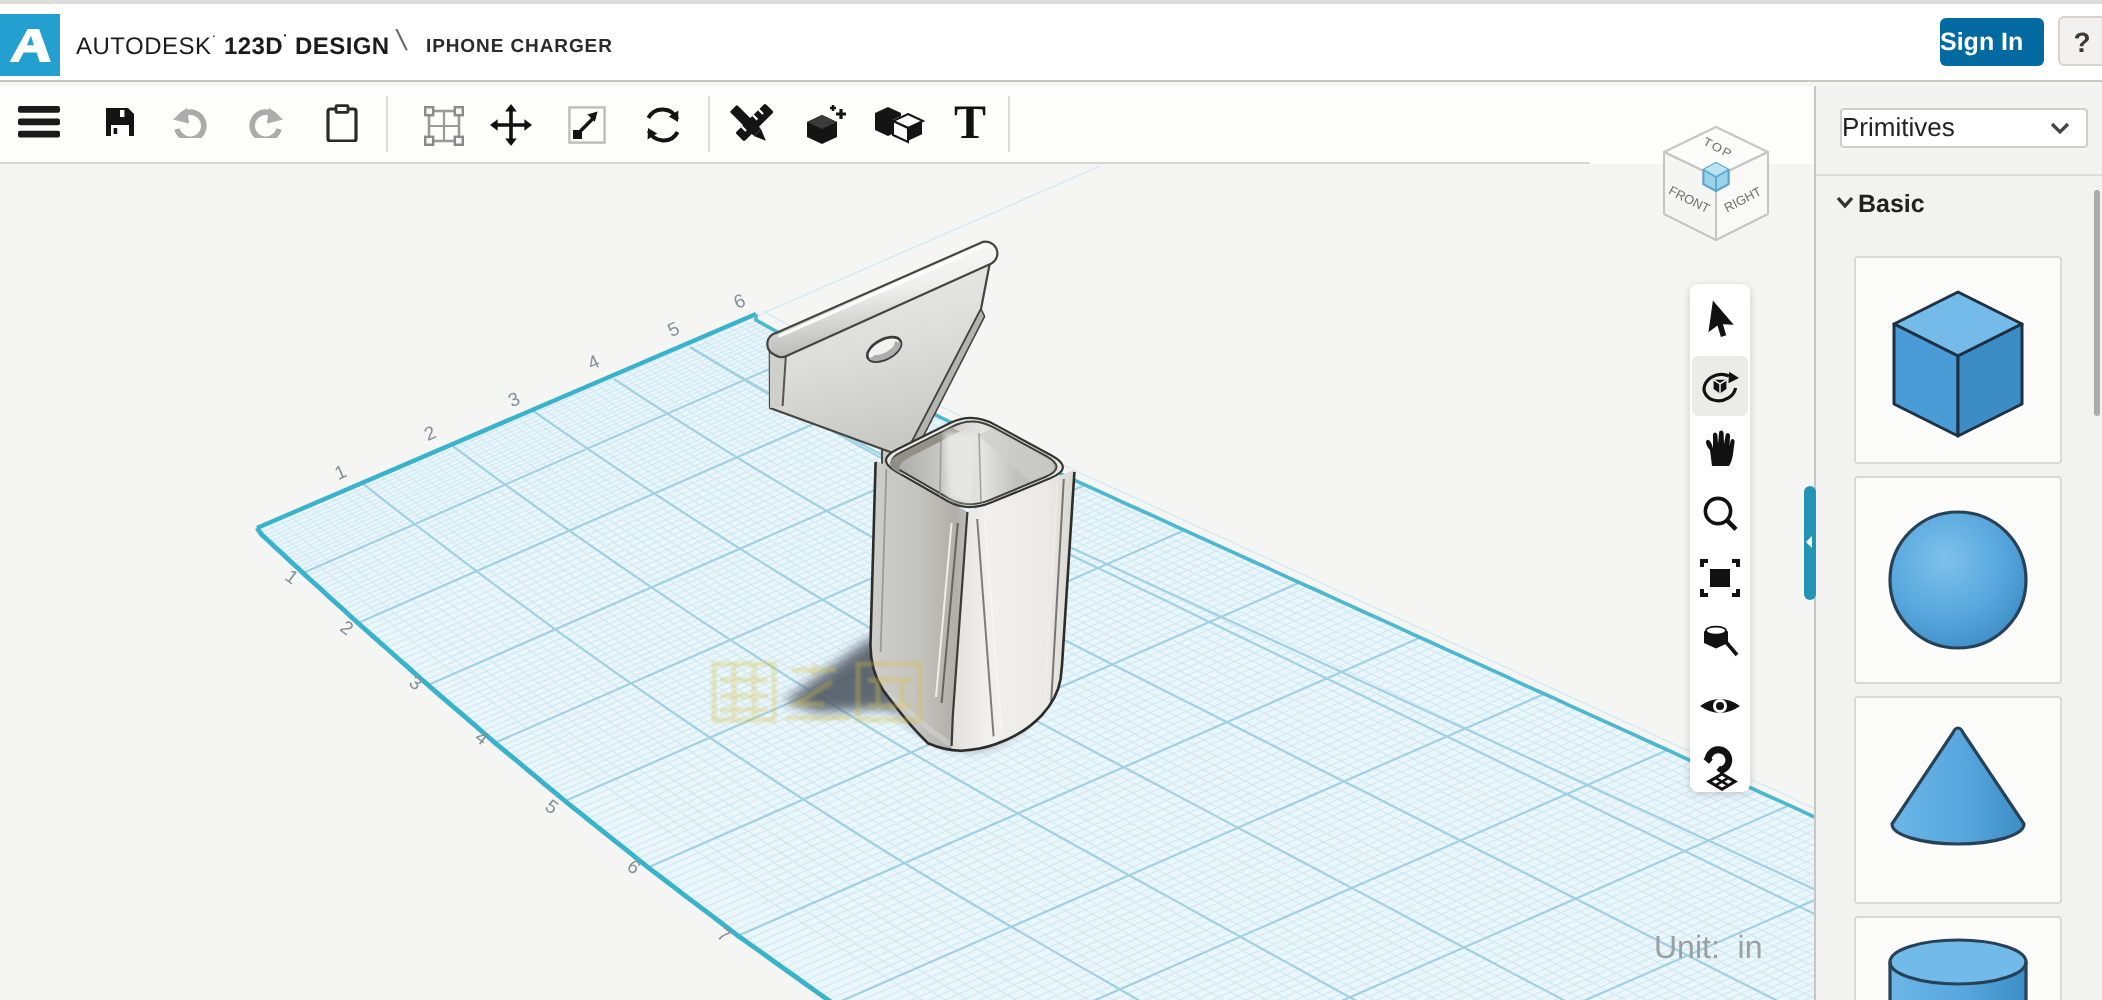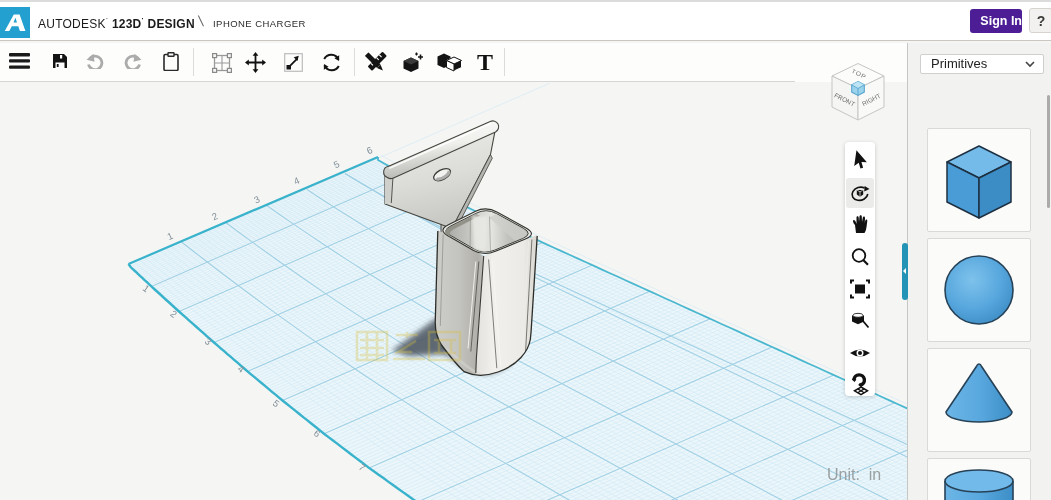--- a/index.html
+++ b/index.html
@@ -1,28 +1,28 @@
 <!DOCTYPE html>
 <html><head><meta charset="utf-8"><style>
 *{margin:0;padding:0;box-sizing:border-box}
 body{width:1051px;height:500px;overflow:hidden;font-family:"Liberation Sans",sans-serif;background:#f5f5f3;position:relative}
 #header{position:absolute;left:0;top:0;width:1051px;height:41px;background:#fff;z-index:6;border-top:2px solid #dcdcdc;border-bottom:1px solid #cbc6c2}
 #logo{position:absolute;left:0;top:5px;width:30px;height:31px;background:#239fd0}
 #title{position:absolute;left:38px;top:13px;font-size:12px;color:#1b1b1b;letter-spacing:.25px;white-space:nowrap}
 #title b{letter-spacing:.2px}
-#crumb{position:absolute;left:213px;top:16px;font-size:9.5px;font-weight:normal;color:#2b2b2b;letter-spacing:.45px}
+#crumb{position:absolute;left:213px;top:16px;font-size:9.5px;font-weight:bold;color:#2b2b2b;letter-spacing:.45px}
 #slash{position:absolute;left:199px;top:11px;font-size:14.5px;color:#666;transform:skewX(12deg)}
-#signin{position:absolute;left:970px;top:7px;width:52px;height:24px;background:#4c1d95;border-radius:3px;color:#fff;font-weight:bold;font-size:12.5px;text-align:right;line-height:24px}
+#signin{position:absolute;left:970px;top:7px;width:52px;height:24px;background:#0369a1;border-radius:3px;color:#fff;font-weight:bold;font-size:12.5px;text-align:left;line-height:24px}
 #helpb{position:absolute;left:1029px;top:6px;width:24px;height:25px;background:#f3f1ef;border:1px solid #d7d3cf;border-radius:3px;color:#3a3a3a;font-weight:bold;font-size:14px;text-align:center;line-height:24px}
 #toolbar{position:absolute;left:0;top:43px;width:907px;height:39px;background:#fdfdfc;z-index:2}
 #tbline{position:absolute;left:0;top:81px;width:795px;height:1px;background:#d6d6d4;z-index:3}
 .sep{position:absolute;top:5px;width:1px;height:28px;background:#dcdcda}
 #canvas{position:absolute;left:0;top:83px;width:907px;height:417px;background:#f5f5f3;overflow:hidden}
 #rpanel{position:absolute;left:907px;top:43px;width:144px;height:457px;background:#f2f2f0;border-left:1px solid #c6c6c4;z-index:3}
-#dropdown{position:absolute;left:12px;top:11px;width:124px;height:20px;background:#fff;border:1px solid #cfcfcd;border-radius:2px;font-size:13px;color:#222;line-height:18px;padding-left:10px}
+#dropdown{position:absolute;left:12px;top:11px;width:124px;height:20px;background:#fff;border:1px solid #cfcfcd;border-radius:2px;font-size:13px;color:#222;line-height:18px;padding-left:0}
 #dropdown svg{position:absolute;right:8px;top:6px}
 #basicrow{position:absolute;left:0px;top:44px;width:144px;height:26px;border-top:1px solid #dedddb}
 #basicrow .chev{position:absolute;left:10px;top:10px}
 #basicrow .lbl{position:absolute;left:21px;top:7px;font-size:12.5px;font-weight:bold;color:#222}
 .card{position:absolute;left:19px;width:104px;height:104px;background:#fbfbfa;border:1px solid #d9d9d7;border-radius:2px}
 #bluetab{position:absolute;left:902px;top:243px;z-index:5;width:6px;height:57px;background:#2394b6;border-radius:3px}
 #bluetab:after{content:"";position:absolute;left:1px;top:25px;border-right:3px solid #fff;border-top:3px solid transparent;border-bottom:3px solid transparent}
 #sbar{position:absolute;left:1047px;top:95px;z-index:5;width:3px;height:113px;background:#ababab;border-radius:2px}
 #navbar{position:absolute;left:845px;top:142px;z-index:4;width:30px;height:254px;background:#fff;border-radius:4px;box-shadow:0 1px 4px rgba(0,0,0,.18)}
 .nbi{position:absolute;left:0;width:30px;height:30px}
@@ -504,20 +504,26 @@
         <path d="M0 -7 L6.3 -3.6 L6.3 3.6 L0 7 L-6.3 3.6 L-6.3 -3.6 Z" fill="#9cd3ec" stroke="#58a5cd" stroke-width="1.1"></path>
         <path d="M0 -7 L6.3 -3.6 L0 0 L-6.3 -3.6 Z" fill="#bce4f4"></path>
         <path d="M0 0 L0 7 M-6.3 -3.6 L0 0 L6.3 -3.6" stroke="#58a5cd" stroke-width="0.9" fill="none"></path>
       </g>
 </svg></div>
 
 <div id="rpanel">
   <div id="dropdown">Primitives<svg width="10" height="7" viewBox="0 0 10 7">
         <path d="M1 1l4 4 4-4" stroke="#444" stroke-width="1.6" fill="none"></path>
       </svg></div>
+  <div id="basicrow">
+      <svg class="chev" width="9" height="7" viewBox="0 0 9 7">
+        <path d="M1 1l3.5 4L8 1" stroke="#333" stroke-width="1.7" fill="none"></path>
+      </svg>
+      <span class="lbl">Basic</span>
+    </div>
   <div class="card" style="top:85px"><svg width="102" height="102" viewBox="0 0 102 102">
 <g stroke="#1e3142" stroke-width="1.5" stroke-linejoin="round">
 <path d="M51 17 L83 33 L51 49 L19 33 Z" fill="#74bbea"></path>
 <path d="M19 33 L51 49 L51 89 L19 73 Z" fill="#4a9cd6"></path>
 <path d="M83 33 L51 49 L51 89 L83 73 Z" fill="#3c8cc5"></path>
 </g>
       </svg></div>
   <div class="card" style="top:195px"><svg width="102" height="102" viewBox="0 0 102 102">
 <defs>
           <radialGradient id="sg" cx="40%" cy="35%" r="75%">

